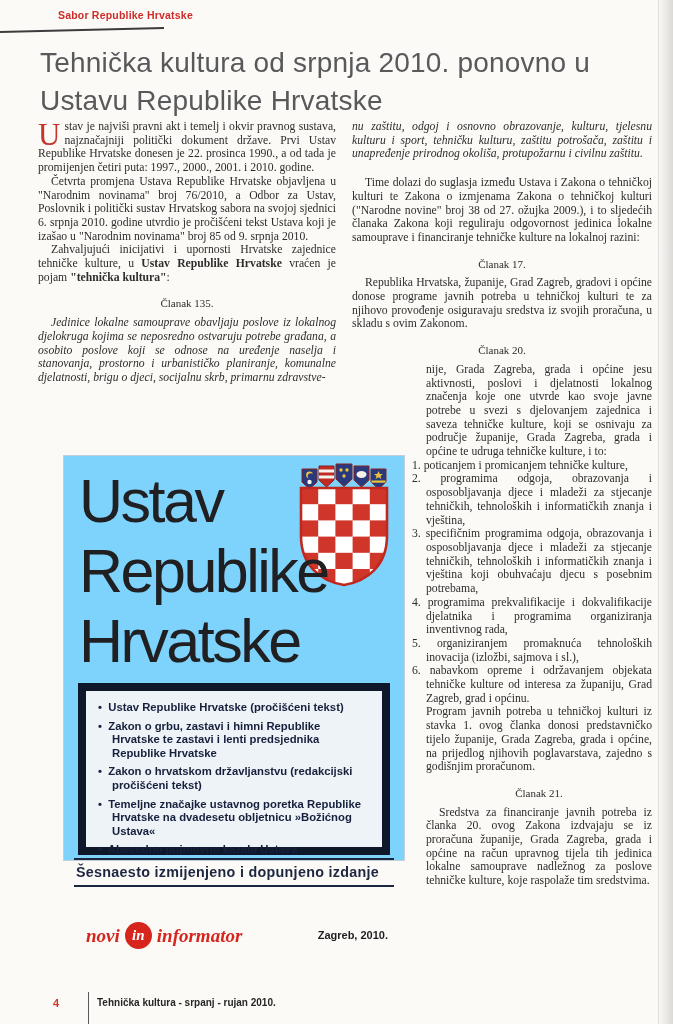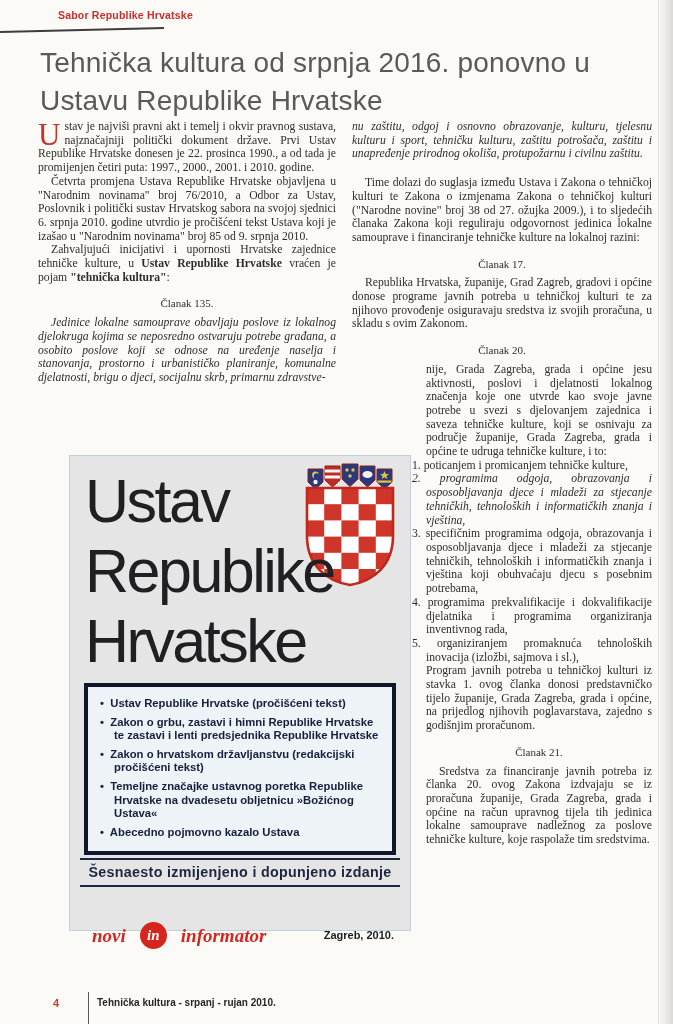--- a/index.html
+++ b/index.html
@@ -34,41 +34,41 @@
   .italic{font-style:italic;}
   .clanak{font-weight:normal;text-align:center;margin:13px 0 5px;font-size:11px;}
   .bold{font-weight:bold;}
 
   .dropcap{float:left;color:#c4342a;font-size:31px;line-height:25px;
     padding:2px 4px 0 0;font-weight:400;}
 
   .cover-spacer{float:left;width:66px;height:548px;margin:0 8px 4px 0;}
 
   
-  .cover{position:absolute;left:70px;top:456px;width:340px;height:474px;
-    background:#e5e5e5;box-shadow:0 0 0 1px rgba(90,130,170,.35);}
+  .cover{position:absolute;left:64px;top:456px;width:340px;height:404px;
+    background:#7dd3fc;box-shadow:0 0 0 1px rgba(90,130,170,.35);}
   .cover-title{position:absolute;left:15px;top:10px;
     font-family:"Liberation Sans",sans-serif;font-weight:400;
     font-size:61px;line-height:70px;letter-spacing:-2.5px;color:#202022;}
   .coat{position:absolute;right:14px;top:6px;width:92px;height:128px;}
   .cover-box{position:absolute;left:14px;right:14px;top:227px;height:172px;
-    background:#eef3f8;border:4px solid #0f172a;box-sizing:border-box;
+    background:#eef3f8;border:8px solid #0f172a;box-sizing:border-box;
     padding:10px 12px;}
   .cover-box .bullet-item{
     font-family:"Liberation Sans",sans-serif;font-weight:bold;
     font-size:11.3px;line-height:13.6px;color:#16203c;
     padding-left:14px;text-indent:-14px;margin:0 0 5px;text-align:left;}
   .cover-box .bullet-item:last-child{margin-bottom:0;}
   .cover-edition{position:absolute;left:10px;right:10px;top:402px;
     border-top:2px solid #1d2640;border-bottom:2px solid #1d2640;
     padding:4px 2px 5px;
     font-family:"Liberation Sans",sans-serif;font-weight:bold;
-    font-size:14.3px;letter-spacing:.3px;color:#1d2640;text-align:center;}
+    font-size:14.3px;letter-spacing:.3px;color:#1d2640;text-align:left;}
   .cover-pub{position:absolute;left:16px;right:12px;top:462px;height:40px;}
-  .pub-logo{position:absolute;left:6px;top:4px;display:flex;align-items:center;gap:14px;
+  .pub-logo{position:absolute;left:6px;top:4px;display:flex;align-items:center;gap:5px;
     font-family:"Liberation Serif",serif;font-style:italic;font-weight:bold;
     font-size:19px;color:#d6251d;}
   .pub-circle{width:27px;height:27px;border-radius:50%;background:#d6251d;color:#fff;
     display:flex;align-items:center;justify-content:center;
     font-size:15px;font-style:italic;font-weight:bold;flex:0 0 auto;text-align:center;}
   .pub-place{position:absolute;right:4px;top:11px;
     font-family:"Liberation Sans",sans-serif;font-weight:bold;
     font-size:11px;color:#1d1d1f;}
 
   
@@ -80,21 +80,21 @@
 </style>
 </head>
 <body>
 
 <div class="page-edge"></div>
 <div class="page-edge-line"></div>
 
 <div class="kicker">Sabor Republike Hrvatske</div>
 <div class="kicker-rule"></div>
 <div class="page-title">
-  <div>Tehnička kultura od srpnja 2016. ponovno u</div>
+  <div>Tehnička kultura od srpnja 2010. ponovno u</div>
   <div>Ustavu Republike Hrvatske</div>
 </div>
 
 <div class="columns">
 
   <div class="col col-left">
     <p><span class="dropcap">U</span><span>stav je najviši pravni akt i temelj i okvir pravnog sustava, najznačajniji politički dokument države. Prvi Ustav Republike Hrvatske donesen je 22. prosinca 1990., a od tada je promijenjen četiri puta: 1997., 2000., 2001. i 2010. godine.</span></p>
     <p class="ind">Četvrta promjena Ustava Republike Hrvatske objavljena u "Narodnim novinama" broj 76/2010, a Odbor za Ustav, Poslovnik i politički sustav Hrvatskog sabora na svojoj sjednici 6. srpnja 2010. godine utvrdio je pročišćeni tekst Ustava koji je izašao u "Narodnim novinama" broj 85 od 9. srpnja 2010.</p>
     <p class="ind"><span>Zahvaljujući inicijativi i upornosti Hrvatske zajednice tehničke kulture, u </span><span class="bold">Ustav Republike Hrvatske</span><span> vraćen je pojam </span><span class="bold">"tehnička kultura"</span><span>:</span></p>
     <div class="clanak">Članak 135.</div>
@@ -104,24 +104,25 @@
   <div class="col col-right">
     <p class="italic">nu zaštitu, odgoj i osnovno obrazovanje, kulturu, tjelesnu kulturu i sport, tehničku kulturu, zaštitu potrošača, zaštitu i unapređenje prirodnog okoliša, protupožarnu i civilnu zaštitu.</p>
     <p class="ind gap-top">Time dolazi do suglasja između Ustava i Zakona o tehničkoj kulturi te Zakona o izmjenama Zakona o tehničkoj kulturi ("Narodne novine" broj 38 od 27. ožujka 2009.), i to sljedećih članaka Zakona koji reguliraju odgovornost jedinica lokalne samouprave i financiranje tehničke kulture na lokalnoj razini:</p>
     <div class="clanak">Članak 17.</div>
     <p class="ind">Republika Hrvatska, županije, Grad Zagreb, gradovi i općine donose programe javnih potreba u tehničkoj kulturi te za njihovo provođenje osiguravaju sredstva iz svojih proračuna, u skladu s ovim Zakonom.</p>
     <div class="clanak">Članak 20.</div>
     <div class="cover-spacer"></div>
     <p>nije, Grada Zagreba, grada i općine jesu aktivnosti, poslovi i djelatnosti lokalnog značenja koje one utvrde kao svoje javne potrebe u svezi s djelovanjem zajednica i saveza tehničke kulture, koji se osnivaju za područje županije, Grada Zagreba, grada i općine te udruga tehničke kulture, i to:</p>
     <div>
       <p style="padding-left:14px;text-indent:-14px;">1. poticanjem i promicanjem tehničke kulture,</p>
-      <p style="padding-left:14px;text-indent:-14px;font-style:italic;">2. programima odgoja, obrazovanja i osposobljavanja djece i mladeži za stjecanje tehničkih, tehnoloških i informatičkih znanja i vještina,</p>
+      <p style="padding-left:14px;text-indent:-14px;">2. programima odgoja, obrazovanja i osposobljavanja djece i mladeži za stjecanje tehničkih, tehnoloških i informatičkih znanja i vještina,</p>
       <p style="padding-left:14px;text-indent:-14px;">3. specifičnim programima odgoja, obrazovanja i osposobljavanja djece i mladeži za stjecanje tehničkih, tehnoloških i informatičkih znanja i vještina koji obuhvaćaju djecu s posebnim potrebama,</p>
       <p style="padding-left:14px;text-indent:-14px;">4. programima prekvalifikacije i dokvalifikacije djelatnika i programima organiziranja inventivnog rada,</p>
       <p style="padding-left:14px;text-indent:-14px;">5. organiziranjem promaknuća tehnoloških inovacija (izložbi, sajmova i sl.),</p>
+      <p style="padding-left:14px;text-indent:-14px;">6. nabavkom opreme i održavanjem objekata tehničke kulture od interesa za županiju, Grad Zagreb, grad i općinu.</p>
     </div>
     <p>Program javnih potreba u tehničkoj kulturi iz stavka 1. ovog članka donosi predstavničko tijelo županije, Grada Zagreba, grada i općine, na prijedlog njihovih poglavarstava, zajedno s godišnjim proračunom.</p>
     <div class="clanak">Članak 21.</div>
     <p class="ind">Sredstva za financiranje javnih potreba iz članka 20. ovog Zakona izdvajaju se iz proračuna županije, Grada Zagreba, grada i općine na račun upravnog tijela tih jedinica lokalne samouprave nadležnog za poslove tehničke kulture, koje raspolaže tim sredstvima.</p>
   </div>
 </div>
 
 <div class="cover">
   <svg class="coat" viewBox="0 0 92 128">
 

